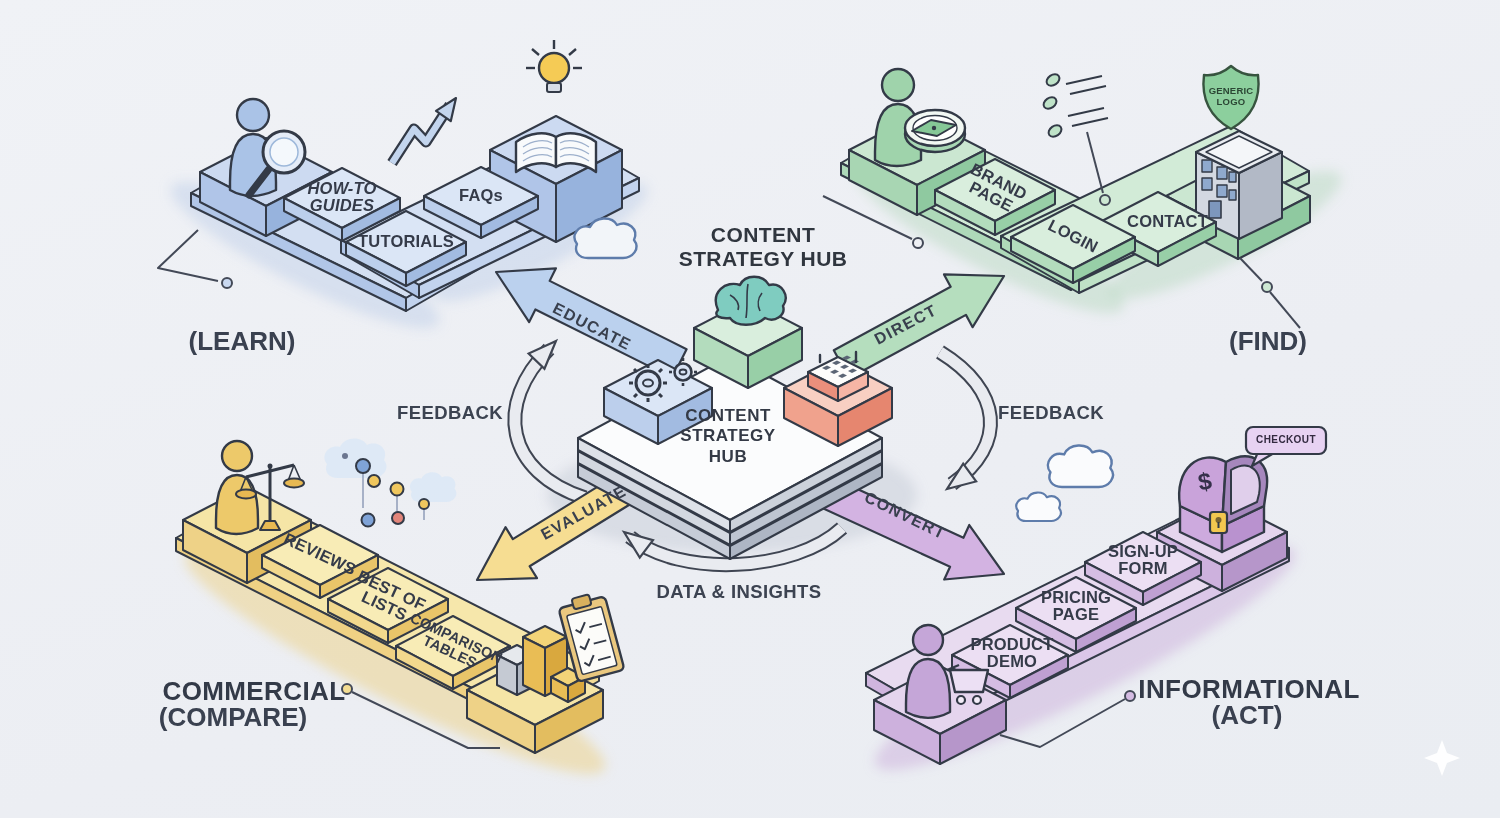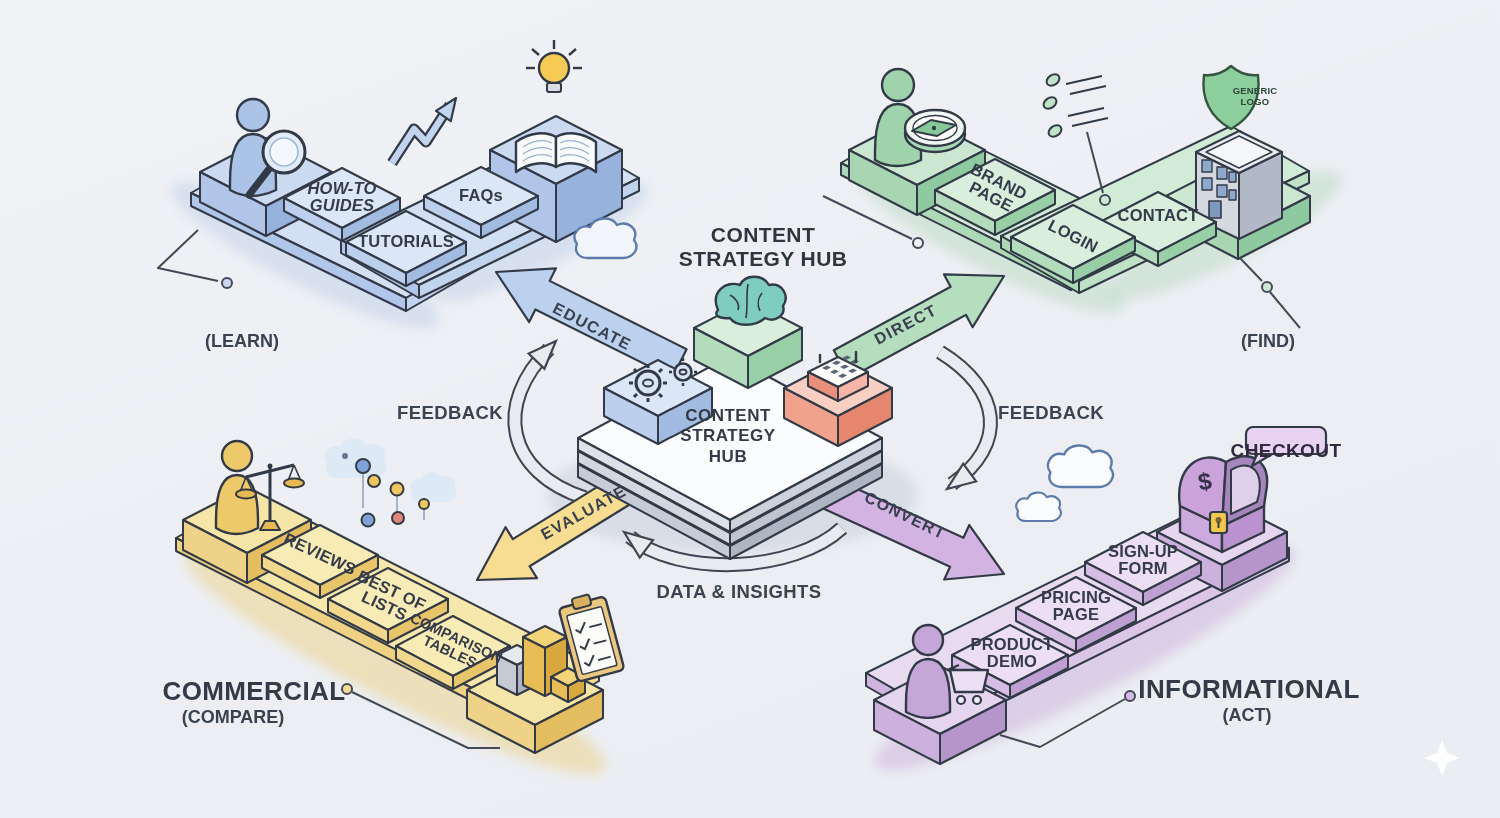--- a/index.html
+++ b/index.html
@@ -6,27 +6,27 @@
   #stage{position:relative;width:1500px;height:818px;overflow:hidden;
          background:linear-gradient(160deg,#f0f2f6 0%,#ecEEf3 60%,#eaedf2 100%);
          font-family:"Liberation Sans", sans-serif;}
   svg{position:absolute;left:0;top:0;}
   .lbl{position:absolute;color:#353b49;font-weight:700;text-align:center;
        white-space:nowrap;transform:translate(-50%,-50%);line-height:1.02;}
   .lbl span{display:block;}
   .step{font-size:16.5px;letter-spacing:.2px;}
   .step-sm{font-size:14.5px;letter-spacing:.1px;}
   .qtitle{font-size:26px;letter-spacing:.4px;color:#333a48;}
-  .qsub{font-size:18px;font-weight:600;color:#3a4150;}
+  .qsub{font-size:26px;font-weight:600;color:#3a4150;}
   .arrowlbl{font-size:16px;letter-spacing:1.4px;color:#39404e;}
   .flowlbl{font-size:18.5px;letter-spacing:.4px;color:#3c4351;}
   .hubtop{font-size:21px;line-height:1.15;letter-spacing:.4px;color:#30363f;}
   .hubplate{font-size:17px;line-height:1.2;letter-spacing:.5px;color:#343a46;}
-  .logolbl{font-size:9.5px;line-height:1.12;color:#2b4634;letter-spacing:.2px;margin-left:24px;}
-  .checkoutlbl{font-size:19px;color:#332a40;letter-spacing:.4px;margin-top:11px;}
+  .logolbl{font-size:9.5px;line-height:1.12;color:#2b4634;letter-spacing:.2px;}
+  .checkoutlbl{font-size:10px;color:#332a40;letter-spacing:.4px;}
   .dollar{font-size:24px;color:#35304a;}
 </style>
 </head>
 <body>
 
 <div id="stage">
 <svg width="1500" height="818" viewBox="0 0 1500 818">
   <defs>
     <filter id="soft" x="-60%" y="-60%" width="220%" height="220%">
           <feGaussianBlur stdDeviation="6"></feGaussianBlur>
@@ -475,21 +475,21 @@
 </div>
 <div class="lbl step" style="left:406px;top:241px;">TUTORIALS</div>
 <div class="lbl step" style="left:481px;top:195px;">FAQs</div>
 <div class="lbl qsub" style="left:242px;top:341px;">(LEARN)</div>
 
 <div class="lbl step" style="left:995px;top:189px;transform:translate(-50%,-50%) rotate(27deg);">
   <span>BRAND</span>
   <span>PAGE</span>
 </div>
 <div class="lbl step" style="left:1073px;top:236px;transform:translate(-50%,-50%) rotate(27deg);">LOGIN</div>
-<div class="lbl step" style="left:1158px;top:215px;">CONTACT</div>
+<div class="lbl step" style="left:1158px;top:221px;padding-left:19px;">CONTACT</div>
 <div class="lbl logolbl" style="left:1231px;top:97px;font-weight:700;">
   <span>GENERIC</span>
   <span>LOGO</span>
 </div>
 <div class="lbl qsub" style="left:1268px;top:341px;">(FIND)</div>
 
 <div class="lbl step" style="left:320px;top:554px;transform:translate(-50%,-50%) rotate(25deg);">REVIEWS</div>
 <div class="lbl step" style="left:388px;top:598px;transform:translate(-50%,-50%) rotate(25deg);">
   <span>BEST OF</span>
   <span>LISTS</span>

